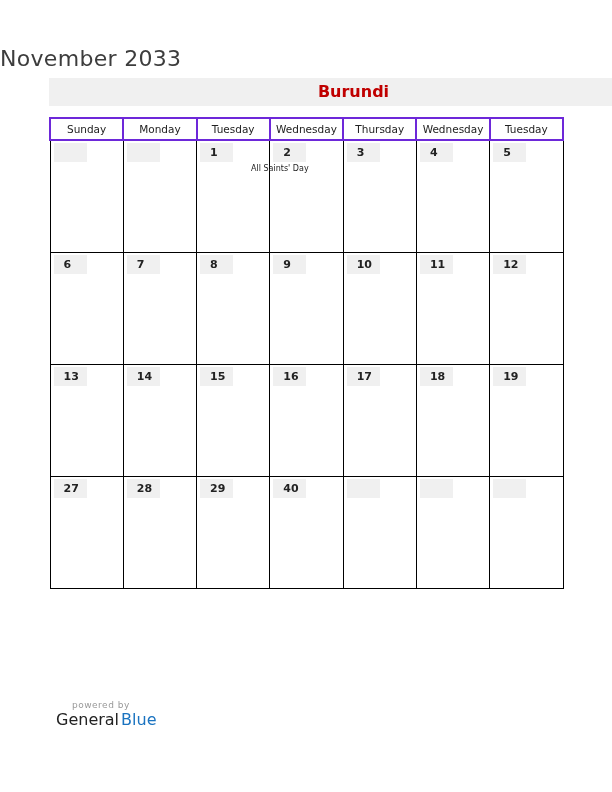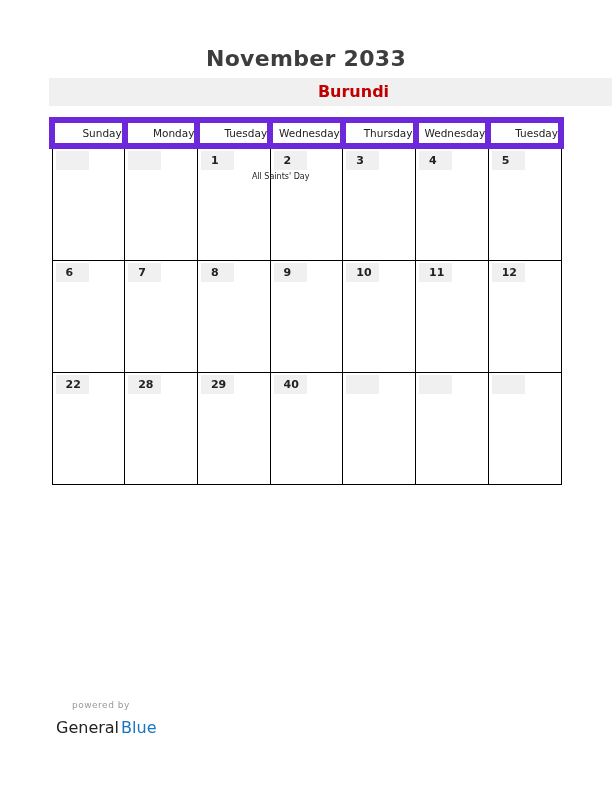--- a/index.html
+++ b/index.html
@@ -1,27 +1,27 @@
 <!DOCTYPE html>
 <html><head>
   <meta charset="utf-8">
   <style>
     html, body { margin: 0; padding: 0; background: #ffffff; }
     body { width: 612px; height: 792px; position: relative; font-family: "DejaVu Sans", sans-serif; overflow: hidden; }
-    .title { position: absolute; top: 46px; left: 0; width: 612px; text-align: center; font-size: 22px; font-weight: bold; color: #3d3d3d; letter-spacing: 0.3px; }
+    .title { position: absolute; top: 46px; left: 0; width: 612px; font-size: 22px; font-weight: normal; color: #3d3d3d; letter-spacing: 0.3px; }
     .country-bar { position: absolute; top: 78px; left: 49px; width: 609px; height: 28px; background: #f0f0f0; text-align: center; }
     .country { display: inline-block; line-height: 28px; font-size: 16px; font-weight: bold; color: #c00000; }
     table.cal { position: absolute; top: 117px; left: 49px; width: 515px; border-collapse: collapse; table-layout: fixed; }
-    table.cal th { height: 20px; font-weight: normal; font-size: 10.5px; color: #222; border: 6px solid #6d28d9; padding: 0; text-align: right; }
+    table.cal th { height: 20px; font-weight: normal; font-size: 10.5px; color: #222; border: 2px solid #6d28d9; padding: 0; text-align: center; }
     table.cal td { height: 111px; border: 1px solid #000; vertical-align: top; padding: 0; position: relative; }
     .daynum { display: block; margin: 2px 0 0 3px; width: 33px; height: 19px; background: #f0f0f0; font-size: 11px; font-weight: bold; color: #222; line-height: 19px; padding-left: 10px; box-sizing: border-box; }
     .holiday { display: block; font-size: 8px; color: #222; margin: 2px 0 0 6px; white-space: nowrap; padding-left: 48px; }
     .footer { position: absolute; top: 700px; left: 56px; }
     .powered { font-size: 9px; color: #999; letter-spacing: 0.5px; padding-left: 16px; }
-    .brand { font-size: 16px; margin-top: 8px; }
+    .brand { font-size: 16px; margin-top: 0px; }
     .brand .g { color: #222; }
     .brand .b { color: #1a73c0; margin-left: 2px; }
   </style>
 </head>
 <body>
 
 <div class="title">November 2033</div>
 <div class="country-bar">
   <span class="country">Burundi</span>
 </div>
@@ -81,21 +81,44 @@
         </td>
         <td>
           <span class="daynum">11</span>
         </td>
         <td>
           <span class="daynum">12</span>
         </td>
       </tr>
       <tr>
         <td>
-          <span class="daynum">22</span>
+          <span class="daynum">13</span>
+        </td>
+        <td>
+          <span class="daynum">14</span>
+        </td>
+        <td>
+          <span class="daynum">15</span>
+        </td>
+        <td>
+          <span class="daynum">16</span>
+        </td>
+        <td>
+          <span class="daynum">17</span>
+        </td>
+        <td>
+          <span class="daynum">18</span>
+        </td>
+        <td>
+          <span class="daynum">19</span>
+        </td>
+      </tr>
+      <tr>
+        <td>
+          <span class="daynum">27</span>
         </td>
         <td>
           <span class="daynum">28</span>
         </td>
         <td>
           <span class="daynum">29</span>
         </td>
         <td>
           <span class="daynum">40</span>
         </td>

